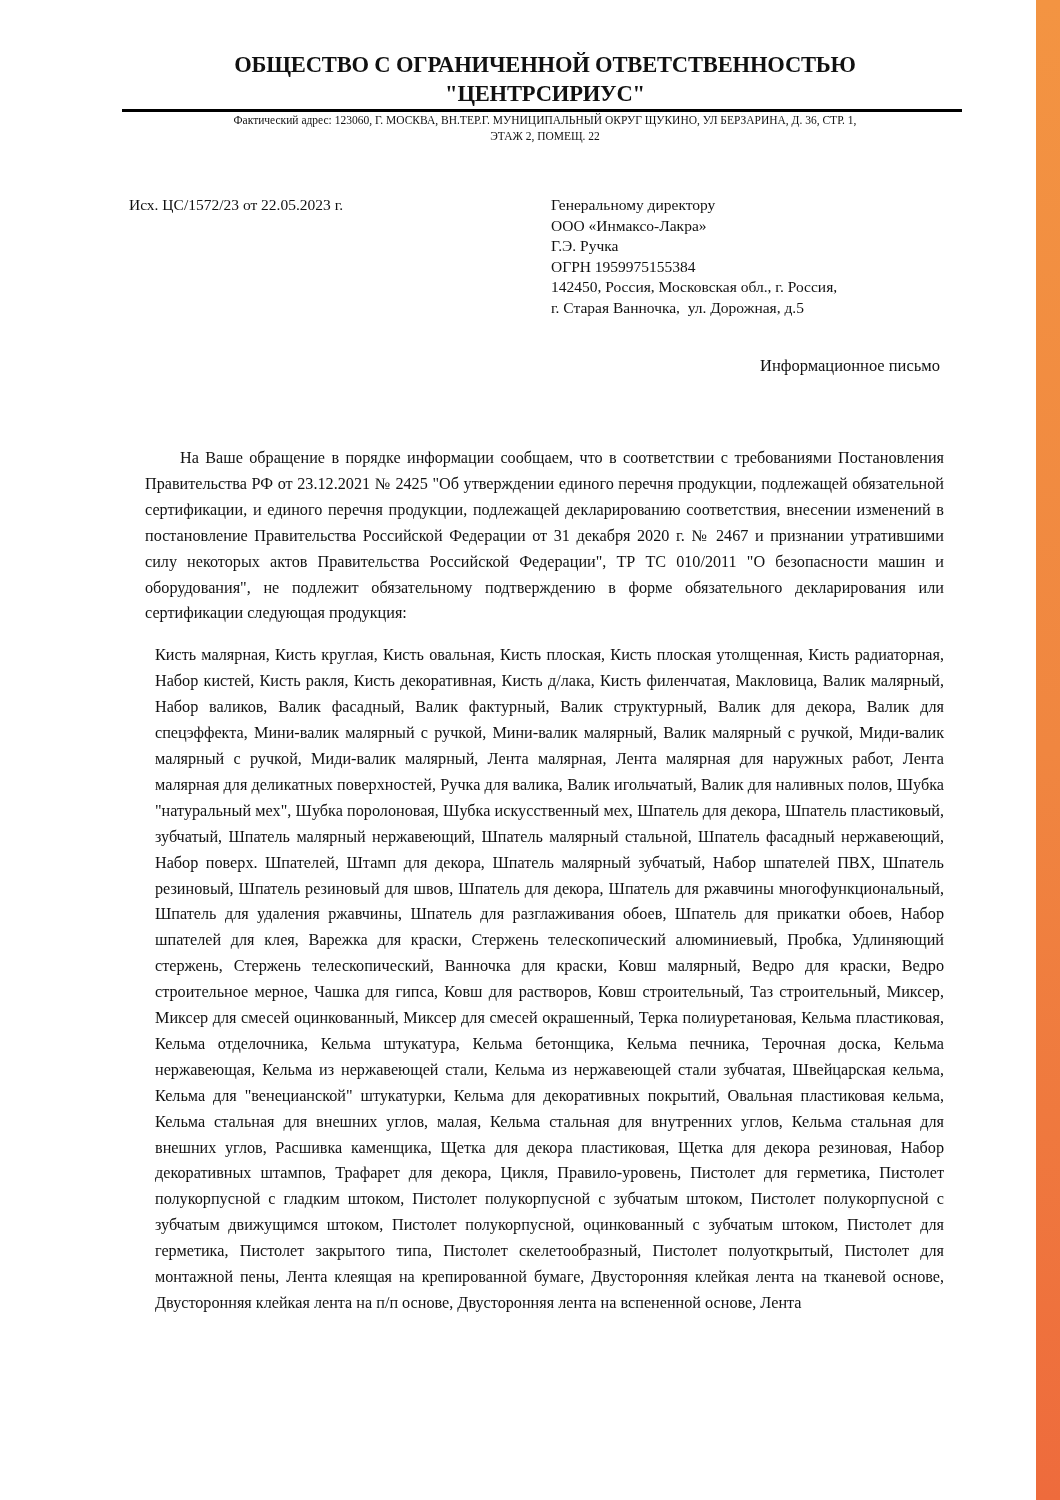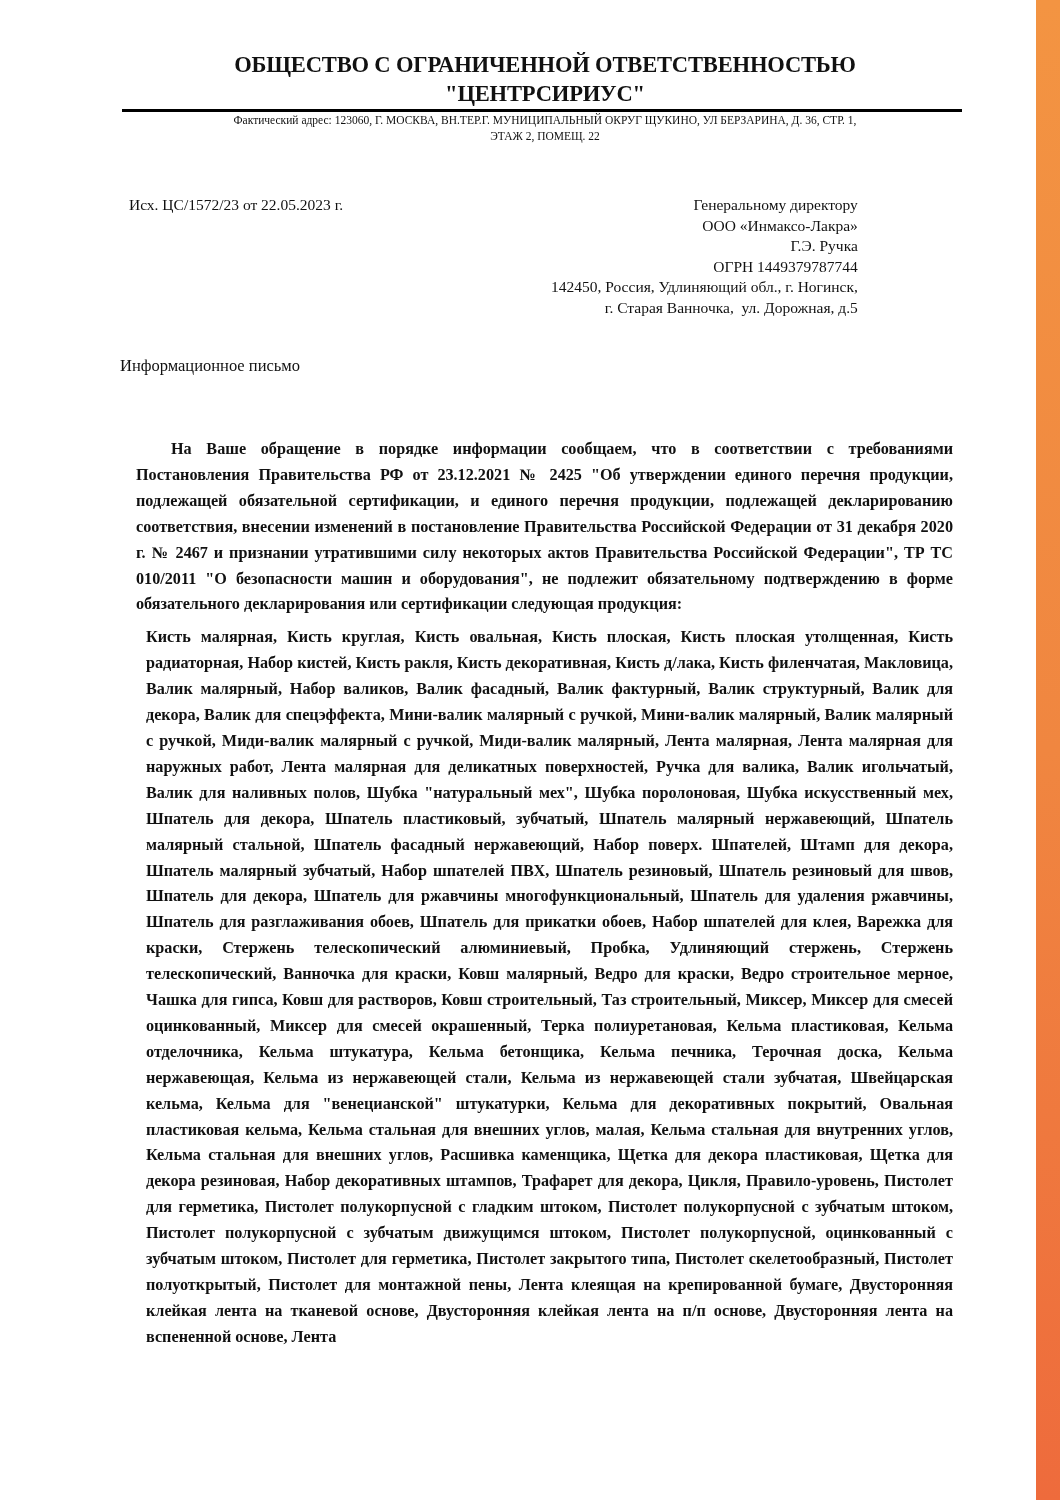--- a/index.html
+++ b/index.html
@@ -65,40 +65,40 @@
     font-size: 15.5px;
     line-height: 20px;
   }
   .recipient {
     position: absolute;
     left: 551px;
     top: 195px;
     font-size: 15.5px;
     line-height: 20.5px;
   }
-  .recipient div { white-space: pre; text-align: right; }
+  .recipient div { white-space: pre; }
   .doc-title {
     position: absolute;
     left: 120px;
     width: 820px;
     top: 356px;
-    text-align: left;
+    text-align: right;
     font-size: 16.5px;
     line-height: 20px;
   }
   .body-text {
     position: absolute;
     left: 129px;
     width: 831px;
     top: 430px;
     font-size: 16.2px;
     line-height: 25.9px;
     text-align: justify;
   }
-  .body-text p { margin: 7px; font-weight: bold; }
+  .body-text p { margin: 16px; }
   .intro { text-indent: 35px; }
   .list {
     padding-left: 10px;
     text-align: justify;
   }
 </style>
 </head>
 <body>
 
 <div class="page">
@@ -114,22 +114,22 @@
     <div>Фактический адрес: 123060, Г. МОСКВА, ВН.ТЕР.Г. МУНИЦИПАЛЬНЫЙ ОКРУГ ЩУКИНО, УЛ БЕРЗАРИНА, Д. 36, СТР. 1,</div>
     <div>ЭТАЖ 2, ПОМЕЩ. 22</div>
   </div>
 
   <div class="outgoing">Исх. ЦС/1572/23 от 22.05.2023 г.</div>
 
   <div class="recipient">
     <div>Генеральному директору</div>
     <div>ООО «Инмаксо-Лакра»</div>
     <div>Г.Э. Ручка</div>
-    <div>ОГРН 1449379787744</div>
-    <div>142450, Россия, Удлиняющий обл., г. Ногинск,</div>
+    <div>ОГРН 1959975155384</div>
+    <div>142450, Россия, Московская обл., г. Россия,</div>
     <div>г. Старая Ванночка,  ул. Дорожная, д.5</div>
   </div>
 
   <div class="doc-title">Информационное письмо</div>
 
   <div class="body-text">
     <p class="intro">На Ваше обращение в порядке информации сообщаем, что в соответствии с требованиями Постановления Правительства РФ от 23.12.2021 № 2425 "Об утверждении единого перечня продукции, подлежащей обязательной сертификации, и единого перечня продукции, подлежащей декларированию соответствия, внесении изменений в постановление Правительства Российской Федерации от 31 декабря 2020 г. № 2467 и признании утратившими силу некоторых актов Правительства Российской Федерации", ТР ТС 010/2011 "О безопасности машин и оборудования",  не подлежит обязательному подтверждению в форме обязательного декларирования или сертификации следующая продукция:</p>
     <p class="list">Кисть малярная, Кисть круглая, Кисть овальная, Кисть плоская, Кисть плоская утолщенная, Кисть радиаторная, Набор кистей, Кисть ракля, Кисть декоративная, Кисть д/лака, Кисть филенчатая, Макловица, Валик  малярный, Набор валиков, Валик  фасадный, Валик фактурный, Валик структурный, Валик для декора, Валик для спецэффекта, Мини-валик малярный с ручкой, Мини-валик малярный, Валик малярный с ручкой, Миди-валик малярный с ручкой, Миди-валик малярный, Лента малярная, Лента малярная для наружных работ, Лента малярная для деликатных поверхностей, Ручка для валика, Валик игольчатый, Валик для наливных полов, Шубка "натуральный мех", Шубка поролоновая, Шубка искусственный мех, Шпатель для декора, Шпатель пластиковый, зубчатый, Шпатель малярный нержавеющий, Шпатель малярный стальной, Шпатель фасадный нержавеющий, Набор поверх. Шпателей, Штамп для декора, Шпатель малярный зубчатый, Набор шпателей ПВХ, Шпатель резиновый, Шпатель резиновый для швов, Шпатель для декора, Шпатель для ржавчины многофункциональный, Шпатель для удаления ржавчины, Шпатель для разглаживания обоев, Шпатель для прикатки обоев, Набор шпателей для клея, Варежка для краски, Стержень телескопический алюминиевый, Пробка, Удлиняющий стержень, Стержень телескопический, Ванночка для краски, Ковш малярный, Ведро для краски, Ведро строительное мерное, Чашка для гипса, Ковш для растворов, Ковш строительный, Таз строительный, Миксер, Миксер для смесей оцинкованный, Миксер для смесей окрашенный, Терка полиуретановая, Кельма пластиковая, Кельма отделочника, Кельма штукатура, Кельма бетонщика, Кельма печника, Терочная доска, Кельма нержавеющая, Кельма из нержавеющей стали, Кельма из нержавеющей стали зубчатая, Швейцарская кельма, Кельма для "венецианской" штукатурки, Кельма для декоративных покрытий, Овальная пластиковая кельма, Кельма стальная для внешних углов, малая, Кельма стальная для внутренних углов, Кельма стальная для внешних углов, Расшивка каменщика, Щетка для декора пластиковая, Щетка для декора резиновая, Набор декоративных штампов, Трафарет для декора, Цикля, Правило-уровень, Пистолет для герметика, Пистолет полукорпусной с гладким штоком, Пистолет полукорпусной с зубчатым штоком, Пистолет полукорпусной с зубчатым движущимся штоком, Пистолет полукорпусной, оцинкованный с зубчатым штоком, Пистолет для герметика, Пистолет закрытого типа, Пистолет скелетообразный, Пистолет полуоткрытый, Пистолет для монтажной пены, Лента клеящая на крепированной бумаге, Двусторонняя клейкая лента на тканевой основе, Двусторонняя клейкая лента на п/п основе, Двусторонняя лента на вспененной основе, Лента</p>
   </div>
 </div>

